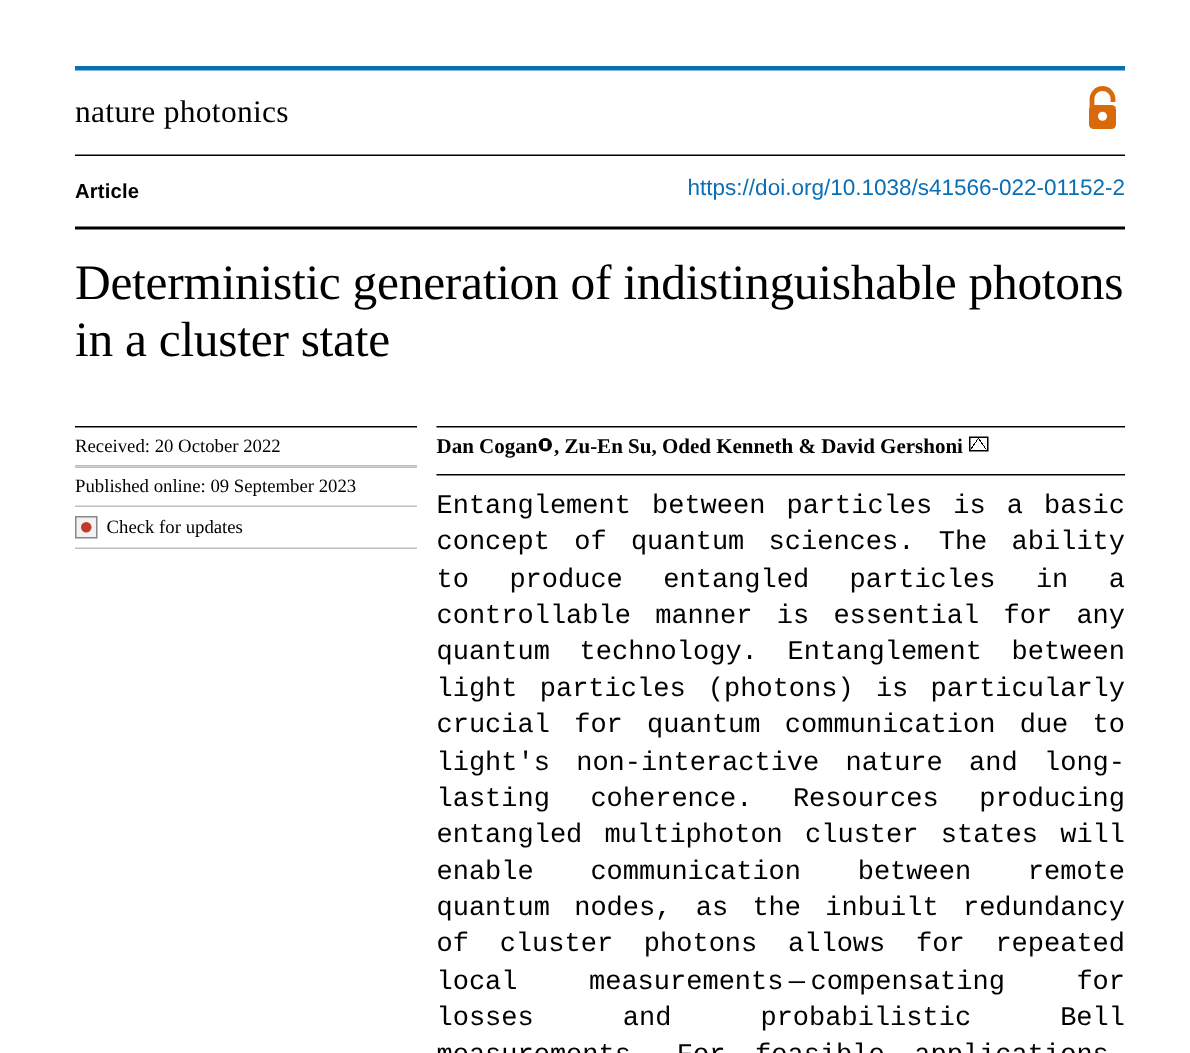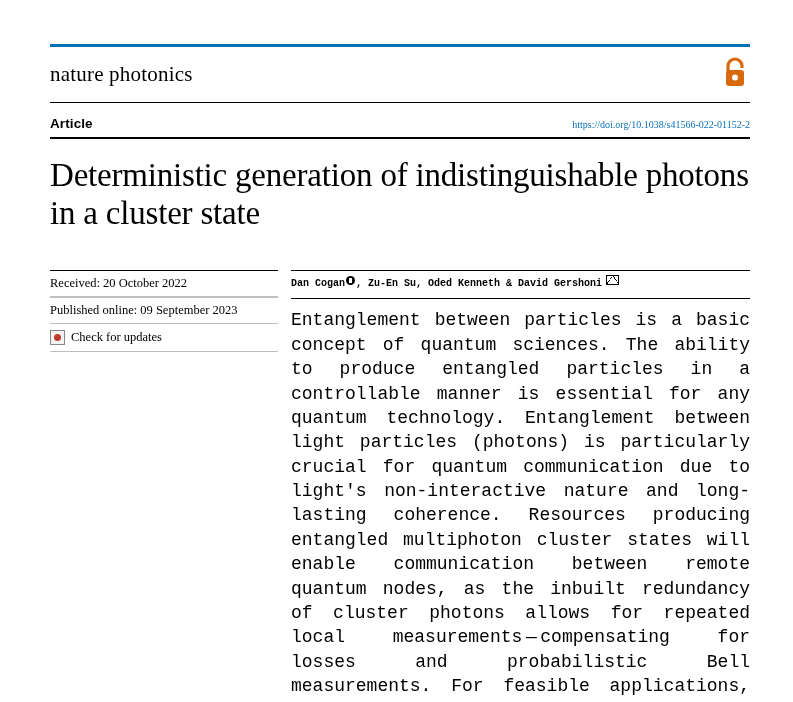--- a/index.html
+++ b/index.html
@@ -57,32 +57,32 @@
     height: 1px;
     background: #000000;
   }
 
   
   .article-line {
     display: flex;
     align-items: flex-end;
     justify-content: space-between;
     padding-top: 13px;
-    padding-bottom: 6px;
+    padding-bottom: 16px;
     gap: 10px;
   }
   .article-label {
     font-family: "Liberation Sans", sans-serif;
     font-weight: bold;
     font-size: 13.5px;
     letter-spacing: 0.1px;
   }
   .doi {
-    font-family: Liberation Serif, serif;
-    font-size: 10px;
+    font-family: Liberation Sans, sans-serif;
+    font-size: 15px;
     color: #0b6fb5;
     text-decoration: none;
     padding-bottom: 1px;
   }
   .rule-title {
     height: 1.5px;
     background: #000;
   }
 
   
@@ -143,23 +143,23 @@
     position: absolute;
     left: 3px;
     top: 3px;
     width: 7px;
     height: 7px;
     border-radius: 50%;
     background: #c0392b;
   }
 
   .authors {
-    font-family: Liberation Mono, monospace;
+    font-family: Liberation Serif, serif;
     font-weight: bold;
-    font-size: 10px;
+    font-size: 14px;
     line-height: 1.4;
     padding: 4px 0 7px 0;
     display: block;
   }
   .orcid {
     display: inline-block;
     width: 9px;
     height: 9px;
     border-radius: 50%;
     background: #000;

